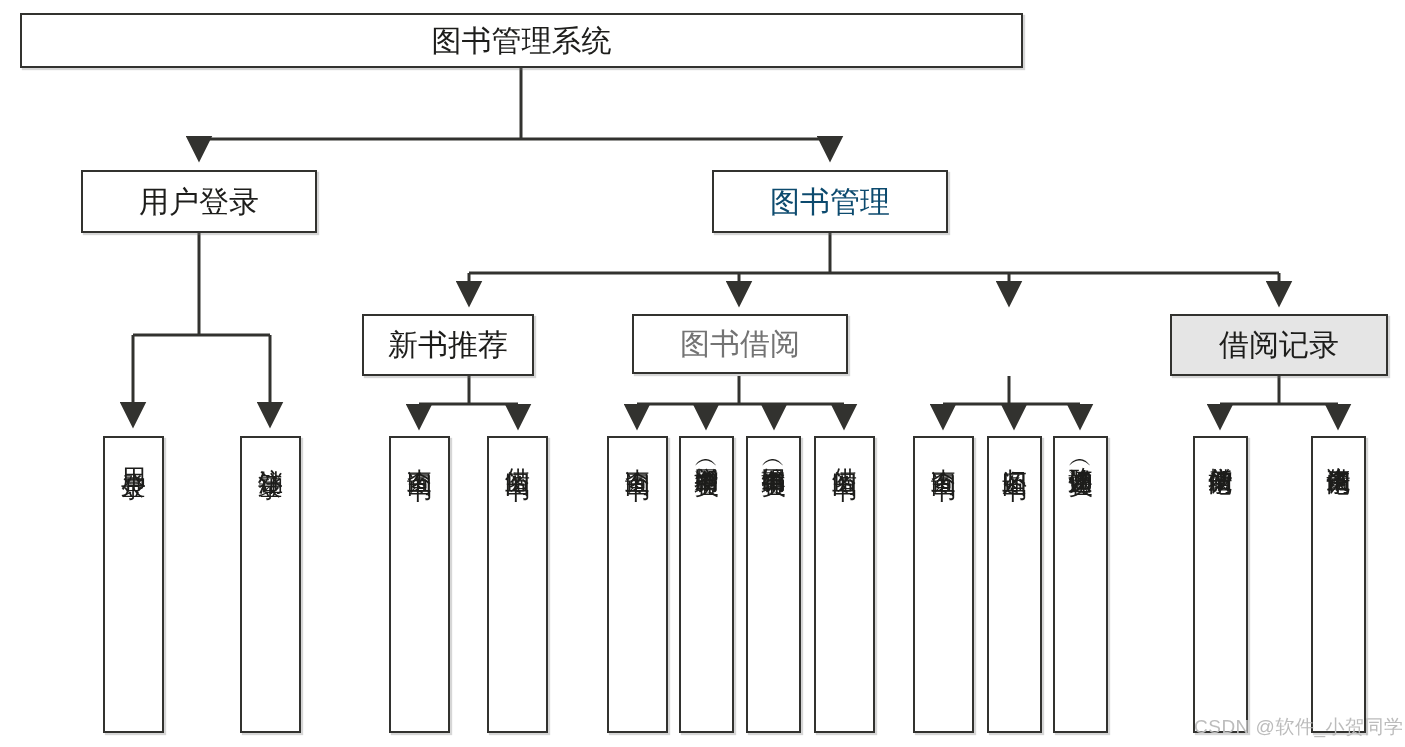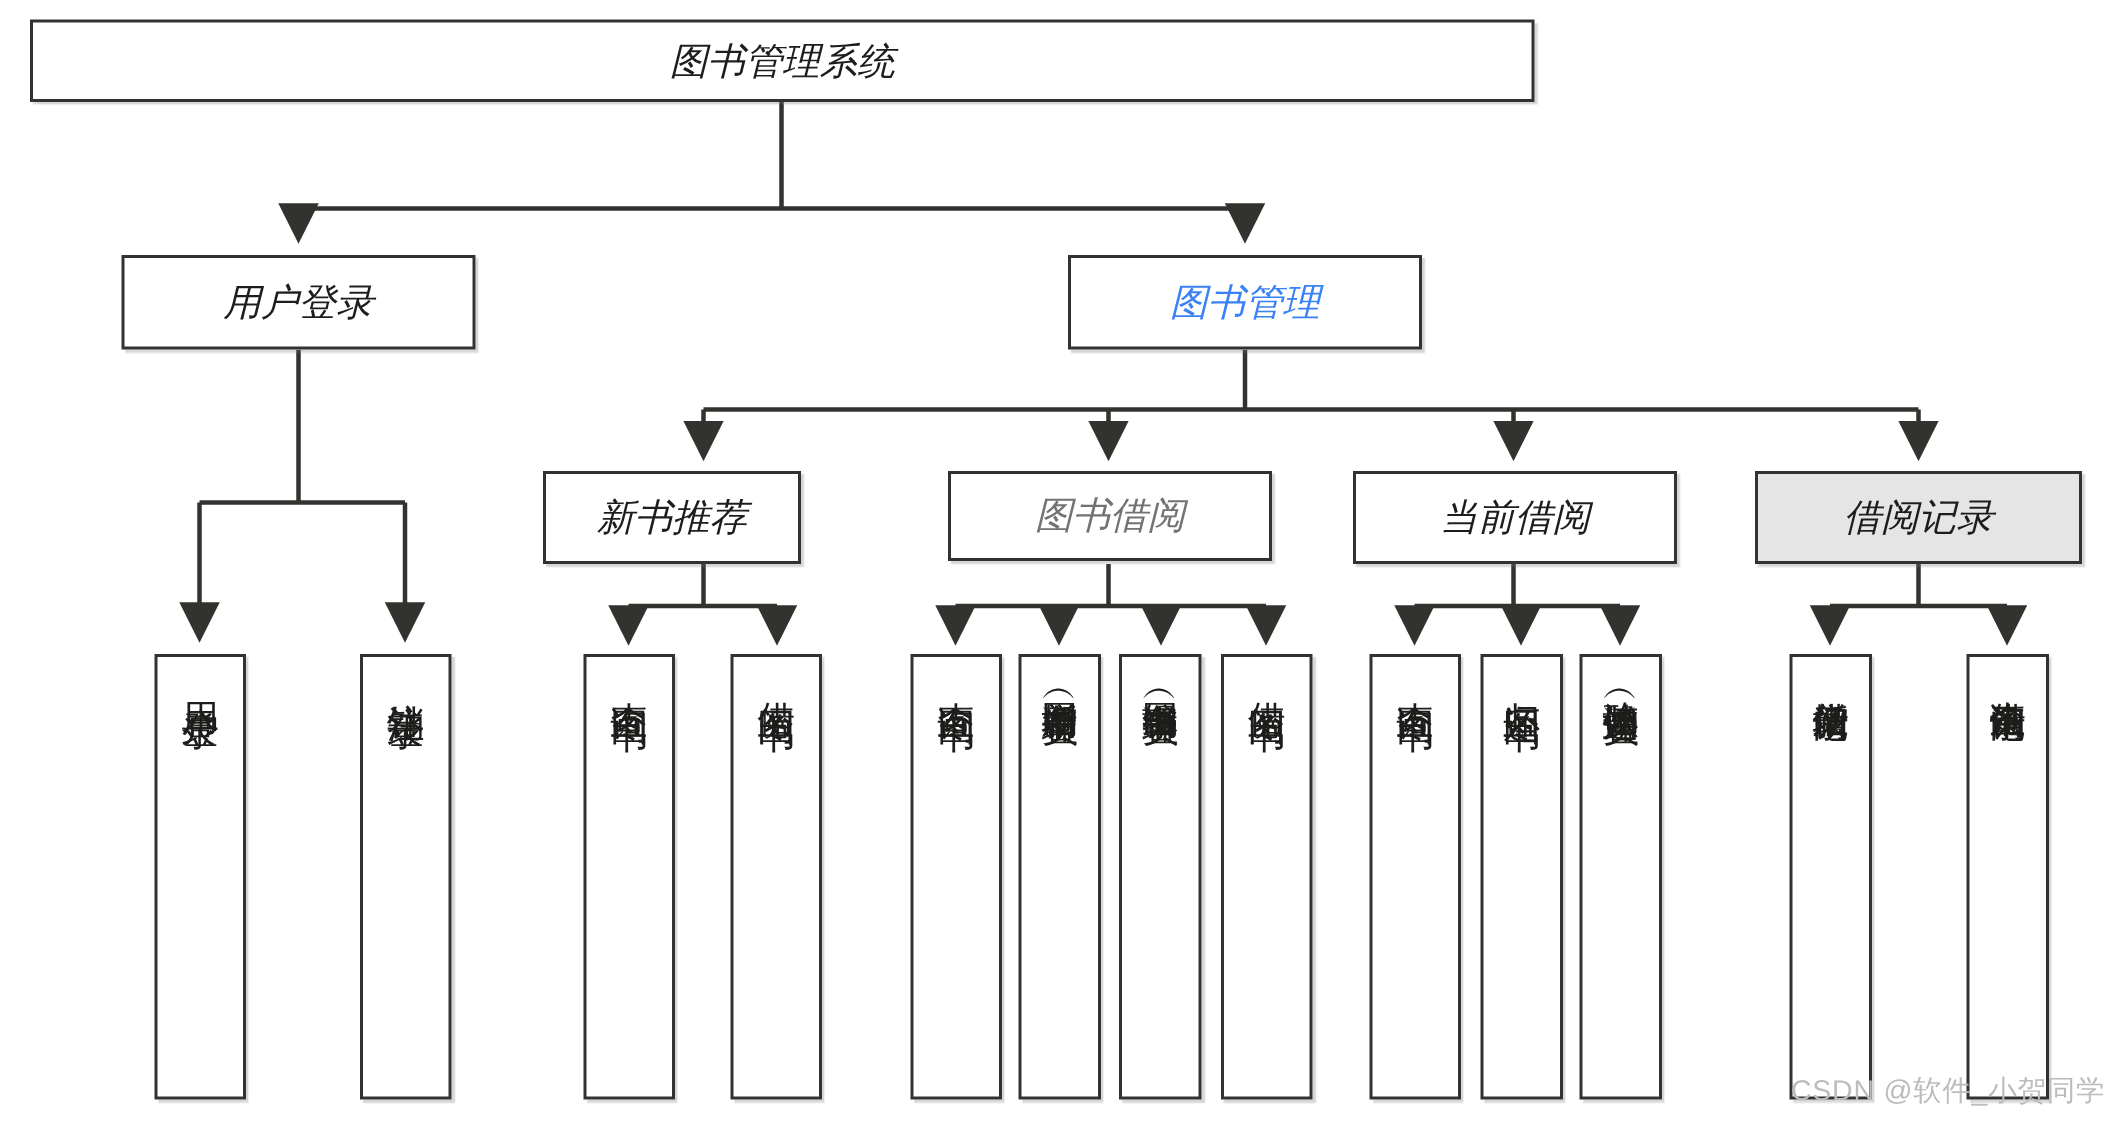--- a/index.html
+++ b/index.html
@@ -38,22 +38,21 @@
     color: #1d1d1b;
     z-index: 2;
   }
   .node .label {
     display: block;
     text-align: center;
     line-height: 1.18;
     white-space: nowrap;
   }
   .node.horizontal .label {
-    font-size: 25px;
-    font-style: italic;
+    font-size: 30px;
   }
   .node.vertical {
     align-items: flex-start;
     justify-content: center;
     padding-top: 10px;
   }
   .node.vertical .label {
     writing-mode: vertical-rl;
     text-orientation: upright;
     font-size: 25px;
@@ -131,32 +130,29 @@
     </g>
   </svg>
 
   <div class="node horizontal" style="left: 20px; top: 13px; width: 1003px; height: 55px; border-color: rgb(50, 50, 47); background: rgb(255, 255, 255); color: rgb(29, 29, 27);">
     <span class="label">图书管理系统</span>
   </div>
 
   <div class="node horizontal" style="left: 81px; top: 170px; width: 236px; height: 63px; border-color: rgb(50, 50, 47); background: rgb(255, 255, 255); color: rgb(29, 29, 27);">
     <span class="label">用户登录</span>
   </div>
-  <div class="node horizontal" style="left: 712px; top: 170px; width: 236px; height: 63px; border-color: rgb(50, 50, 47); background: rgb(255, 255, 255); color: #3b82f6;">
+  <div class="node horizontal" style="left: 712px; top: 170px; width: 236px; height: 63px; border-color: rgb(50, 50, 47); background: rgb(255, 255, 255); color: #0c4a6e;">
     <span class="label">图书管理</span>
   </div>
 
   <div class="node horizontal" style="left: 362px; top: 314px; width: 172px; height: 62px; border-color: rgb(50, 50, 47); background: rgb(255, 255, 255); color: rgb(29, 29, 27);">
     <span class="label">新书推荐</span>
   </div>
   <div class="node horizontal" style="left: 632px; top: 314px; width: 216px; height: 60px; border-color: rgb(50, 50, 47); background: rgb(255, 255, 255); color: #737373;">
     <span class="label">图书借阅</span>
-  </div>
-  <div class="node horizontal" style="left: 902px; top: 314px; width: 216px; height: 62px; border-color: rgb(50, 50, 47); background: rgb(255, 255, 255); color: rgb(29, 29, 27);">
-    <span class="label">当前借阅</span>
   </div>
   <div class="node horizontal" style="left: 1170px; top: 314px; width: 218px; height: 62px; border-color: rgb(50, 50, 47); background: #e5e5e5; color: rgb(29, 29, 27);">
     <span class="label">借阅记录</span>
   </div>
 
   <div class="node vertical" style="left: 103px; top: 436px; width: 61px; height: 297px; border-color: rgb(50, 50, 47); background: rgb(255, 255, 255); color: rgb(29, 29, 27);">
     <span class="label">用户登录</span>
   </div>
   <div class="node vertical" style="left: 240px; top: 436px; width: 61px; height: 297px; border-color: rgb(50, 50, 47); background: rgb(255, 255, 255); color: rgb(29, 29, 27);">
     <span class="label">注销登录</span>

